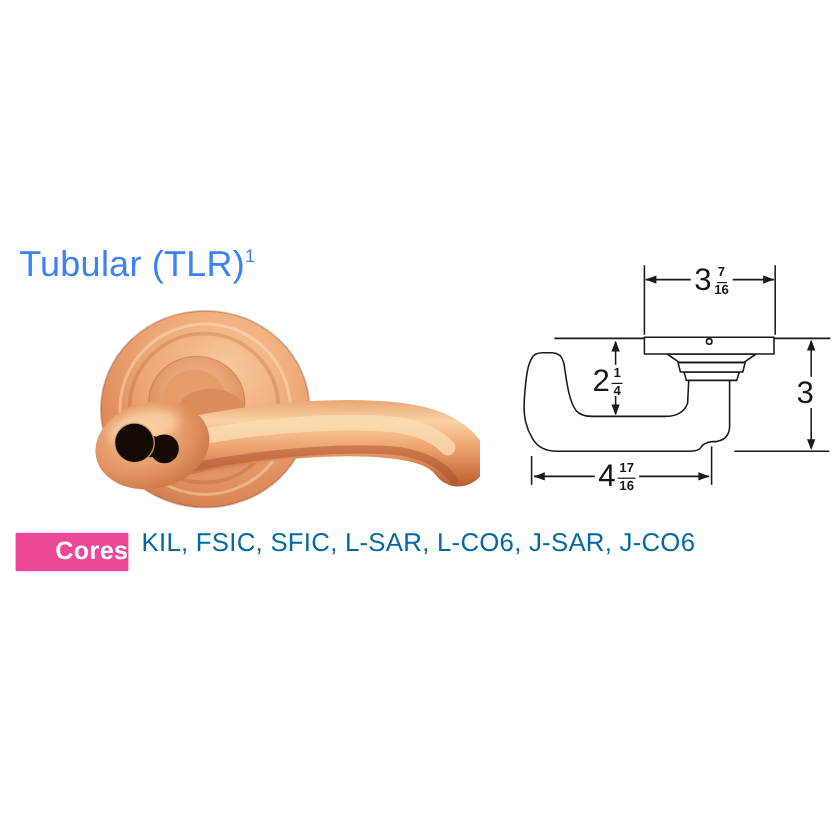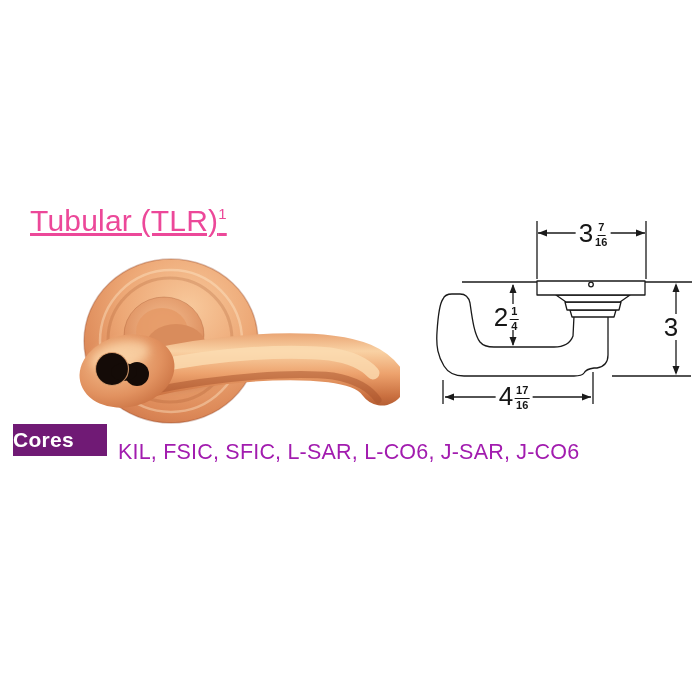--- a/index.html
+++ b/index.html
@@ -2,22 +2,22 @@
 <html><head>
 <meta charset="utf-8">
 <style>
   html,body{margin:0;padding:0;}
   body{
     width:700px;height:700px;position:relative;background:#ffffff;
     font-family:"Liberation Sans",sans-serif;overflow:hidden;
   }
   
   .page-title{
-    position:absolute;left:30px;top:204px;
-    font-size:30px;font-weight:500;color:#ec4899;letter-spacing:.2px;text-decoration:underline;
+    position:absolute;left:16px;top:204px;
+    font-size:30px;font-weight:500;color:#3b82f6;letter-spacing:.2px;
   }
   .page-title sup{font-size:15px;vertical-align:12px;font-weight:400;}
 
   
   .photo{position:absolute;left:50px;top:240px;width:350px;height:200px;}
 
   
   .drawing{position:absolute;left:425px;top:205px;width:275px;height:215px;}
   .drawing svg{position:absolute;left:0;top:0;}
   .dim{
@@ -29,28 +29,28 @@
   .frac{
     display:inline-flex;flex-direction:column;align-items:center;
     font-size:11px;font-weight:700;line-height:1;margin-left:2px;
     transform:translateY(2px);
   }
   .frac .num{border-bottom:1.6px solid #161616;padding:0 1px 1.5px;}
   .frac .den{padding-top:1.5px;text-align:right;}
 
   
   .cores-badge{
-    position:absolute;left:13px;top:424px;width:94px;height:32px;
-    background:#701a75;color:#ffffff;font-weight:700;font-size:21px;
-    display:flex;align-items:center;justify-content:flex-start;letter-spacing:.3px;
+    position:absolute;left:13px;top:444px;width:94px;height:32px;
+    background:#ec4899;color:#ffffff;font-weight:700;font-size:21px;
+    display:flex;align-items:center;justify-content:flex-end;letter-spacing:.3px;
   }
   .cores-list{
     position:absolute;left:118px;top:436px;height:32px;
     display:flex;align-items:center;
-    font-size:21.5px;color:#a21caf;letter-spacing:.2px;font-weight:500;
+    font-size:21.5px;color:#0369a1;letter-spacing:.2px;font-weight:500;
   }
 </style>
 </head>
 <body>
 
 <div class="page-title">
   <span>Tubular (TLR)</span><sup>1</sup>
 </div>
 
 <div class="photo">

